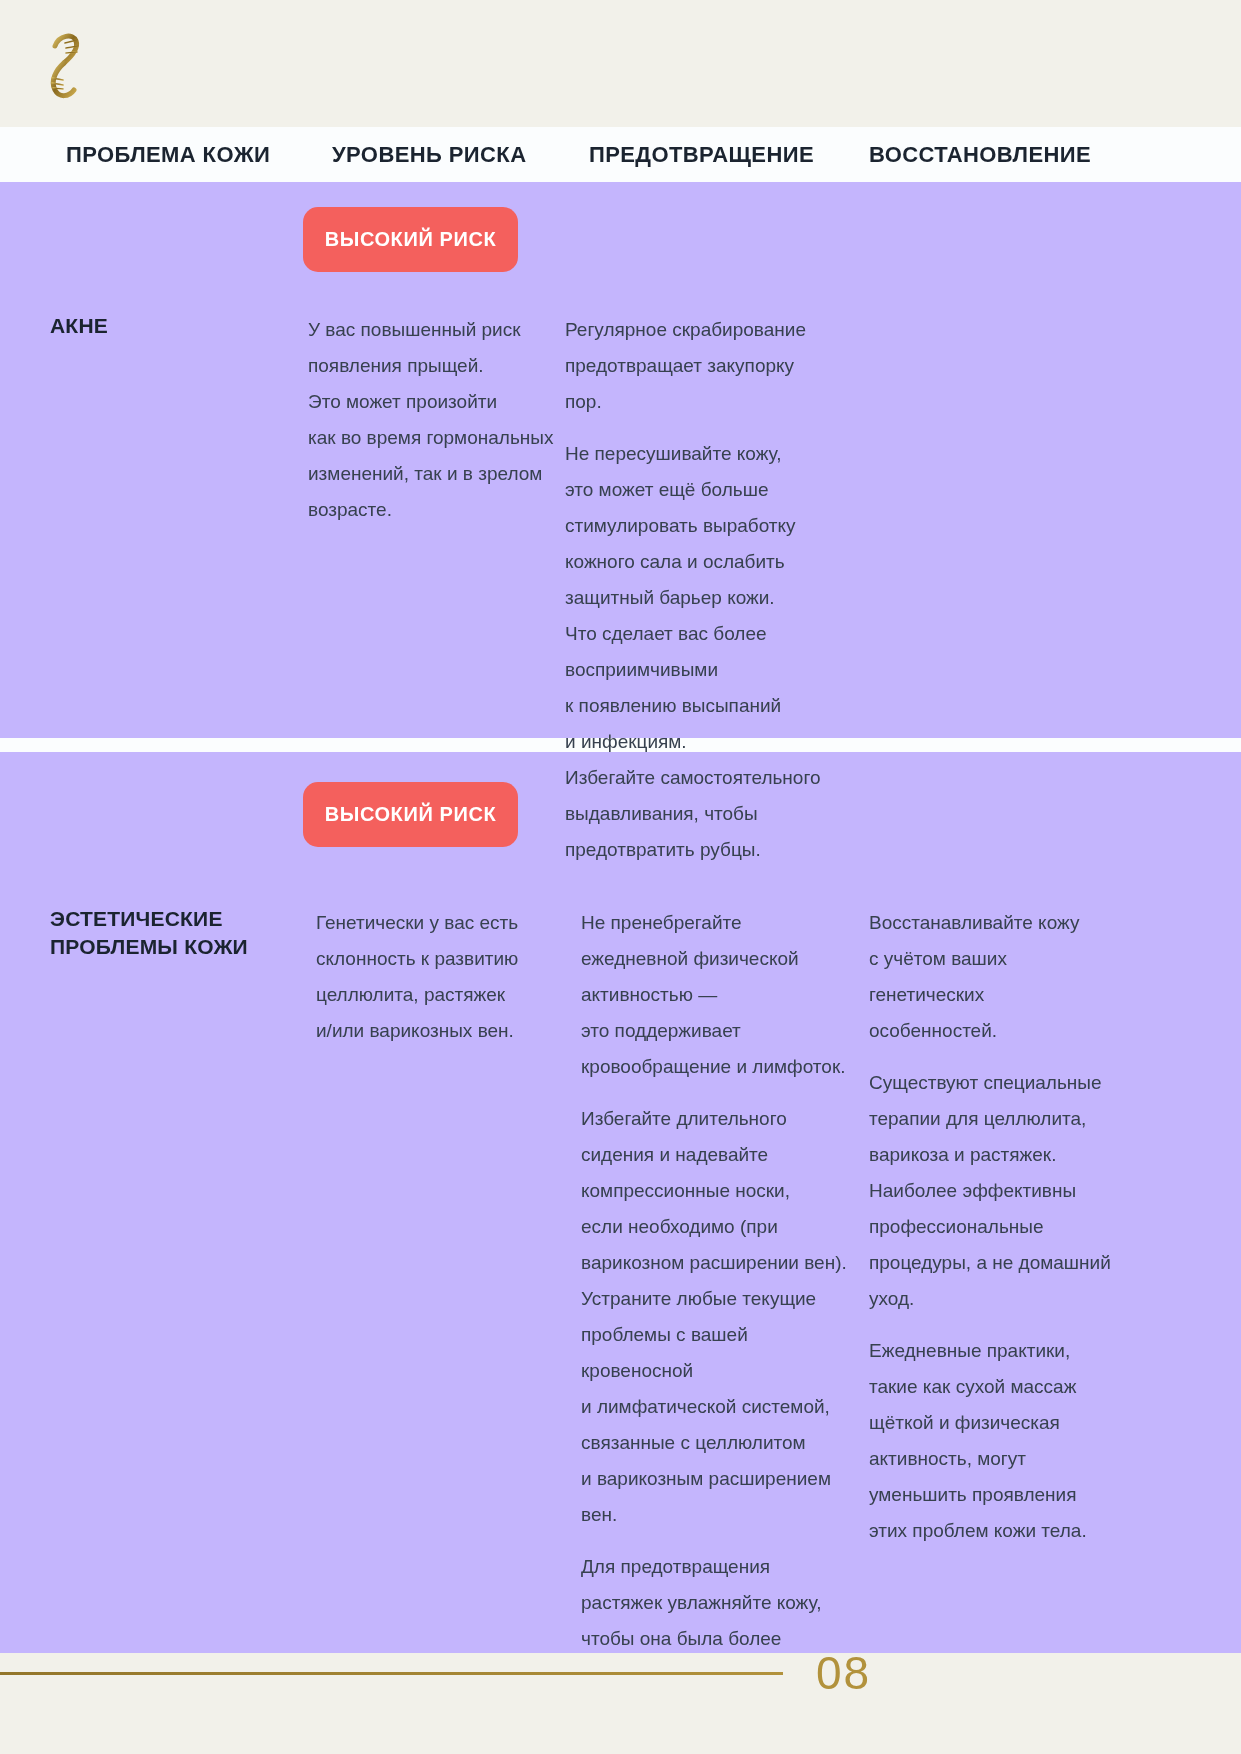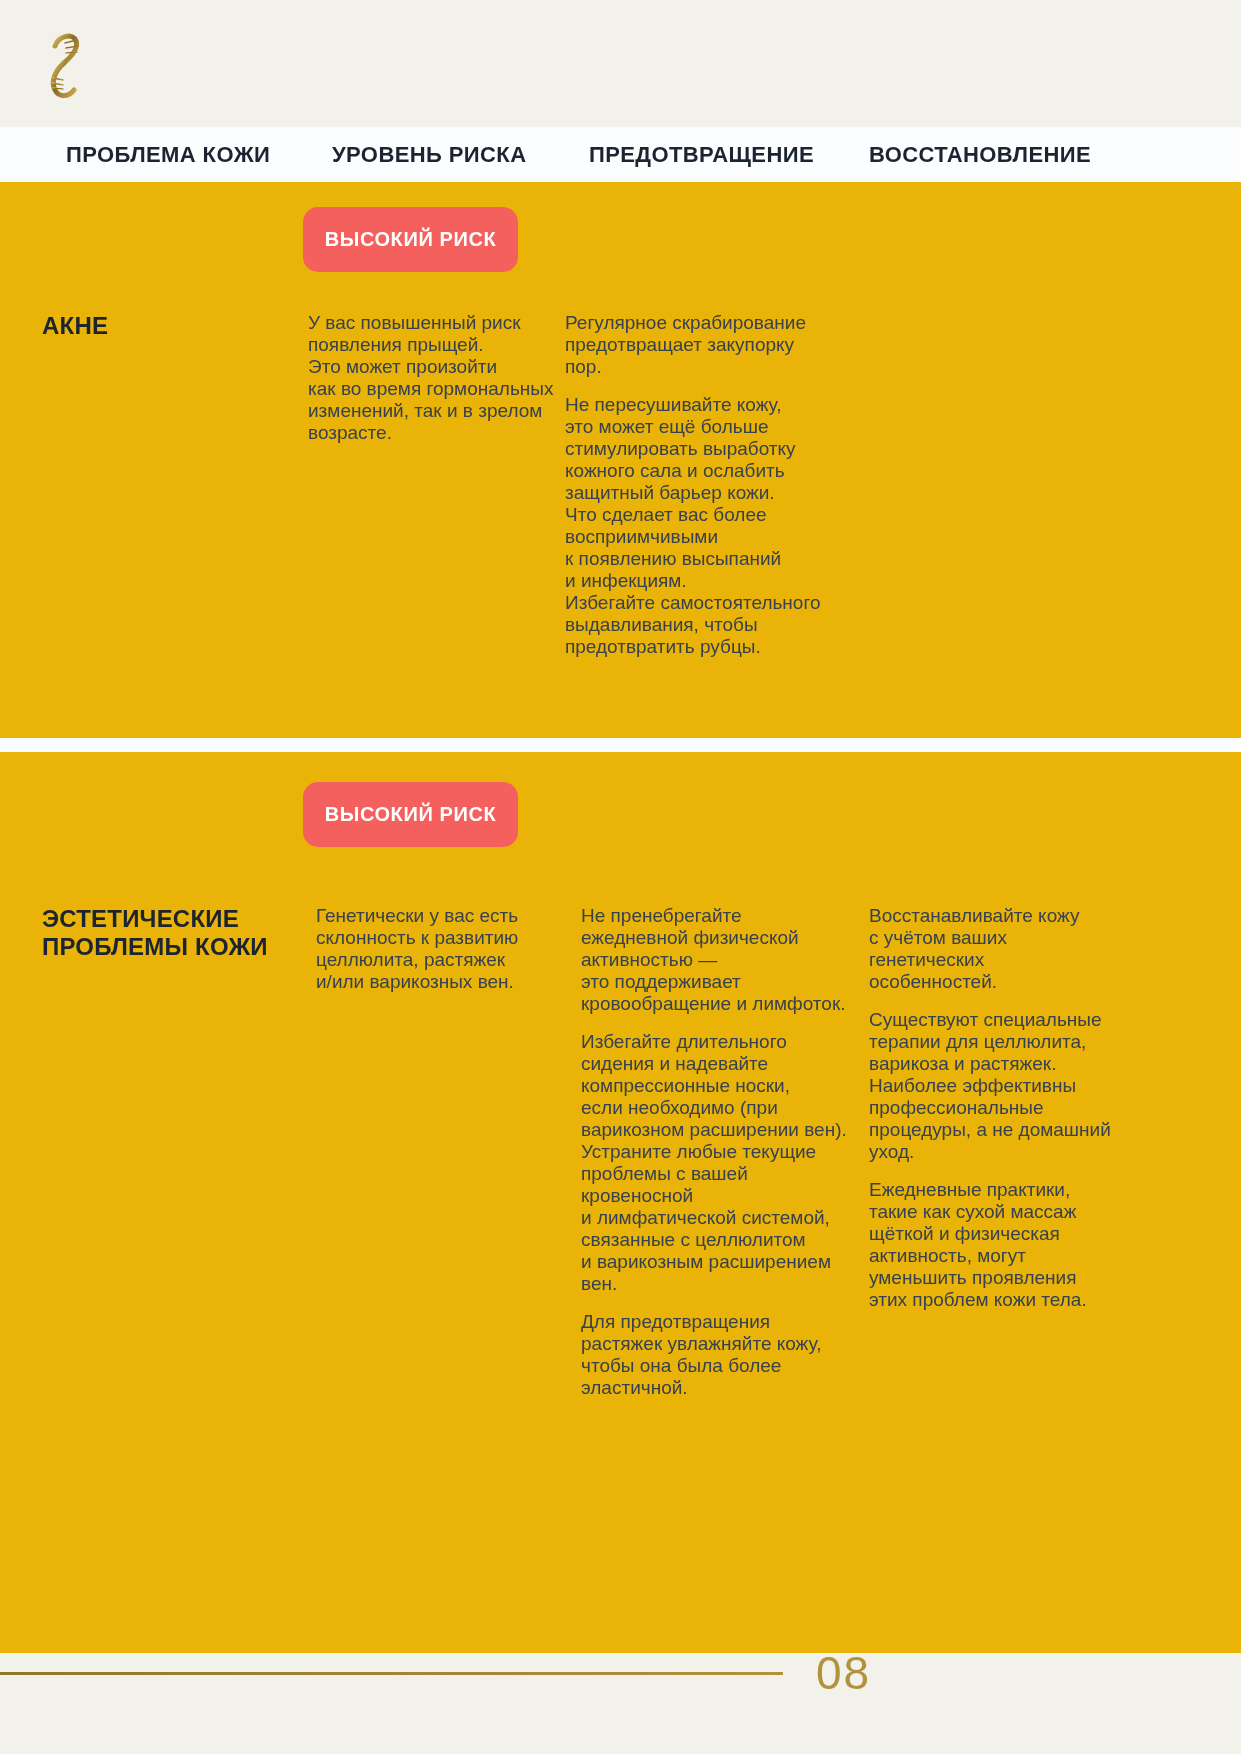--- a/index.html
+++ b/index.html
@@ -24,21 +24,21 @@
     display:grid; grid-template-columns:266px 257px 280px 1fr;
     padding-left:66px; align-items:center;
   }
   .col-head {
     font-size:22px; font-weight:700; color:#1b2430; letter-spacing:0.4px;
     white-space:nowrap;
   }
 
   
   .risk-section {
-    background:#eab308;
+    background:#c4b5fd;
     padding:25px 5px 0 42px;
   }
   .section-1 { height:556px; }
   .section-2 { height:901px; padding-top:30px; }
   .section-gap { height:14px; background:#fbfdfe; }
 
   .badge-row { display:grid; grid-template-columns:266px 1fr; }
   .badge {
     width:215px; height:65px; margin-left:-5px;
     background:#f4605d; border-radius:15px;
@@ -48,26 +48,26 @@
   }
 
   .section-row {
     display:grid; grid-template-columns:266px 257px 280px 1fr;
     align-items:start;
   }
   .section-1 .section-row { margin-top:40px; }
   .section-2 .section-row { margin-top:58px;gap:8px; }
 
   .problem-name {
-    font-size:24px; font-weight:700; color:#1b2430;
-    line-height:28px; white-space:pre; letter-spacing:0.2px;
+    font-size:21px; font-weight:700; color:#1b2430;
+    line-height:28px; white-space:pre; letter-spacing:0.2px;margin-left:8px;
   }
   .body-text {
     font-size:19px; color:#37414f;
-    line-height:22px; white-space:pre;
+    line-height:36px; white-space:pre;
   }
   .para + .para { margin-top:16px; }
 
   
   .page-footer { position:relative; height:101px; background:#f2f1ea; }
   .footer-line {
     position:absolute; left:0; top:19px; width:783px; height:3px;
     background:linear-gradient(90deg,#93762b,#b2923c);
   }
   .page-number {

